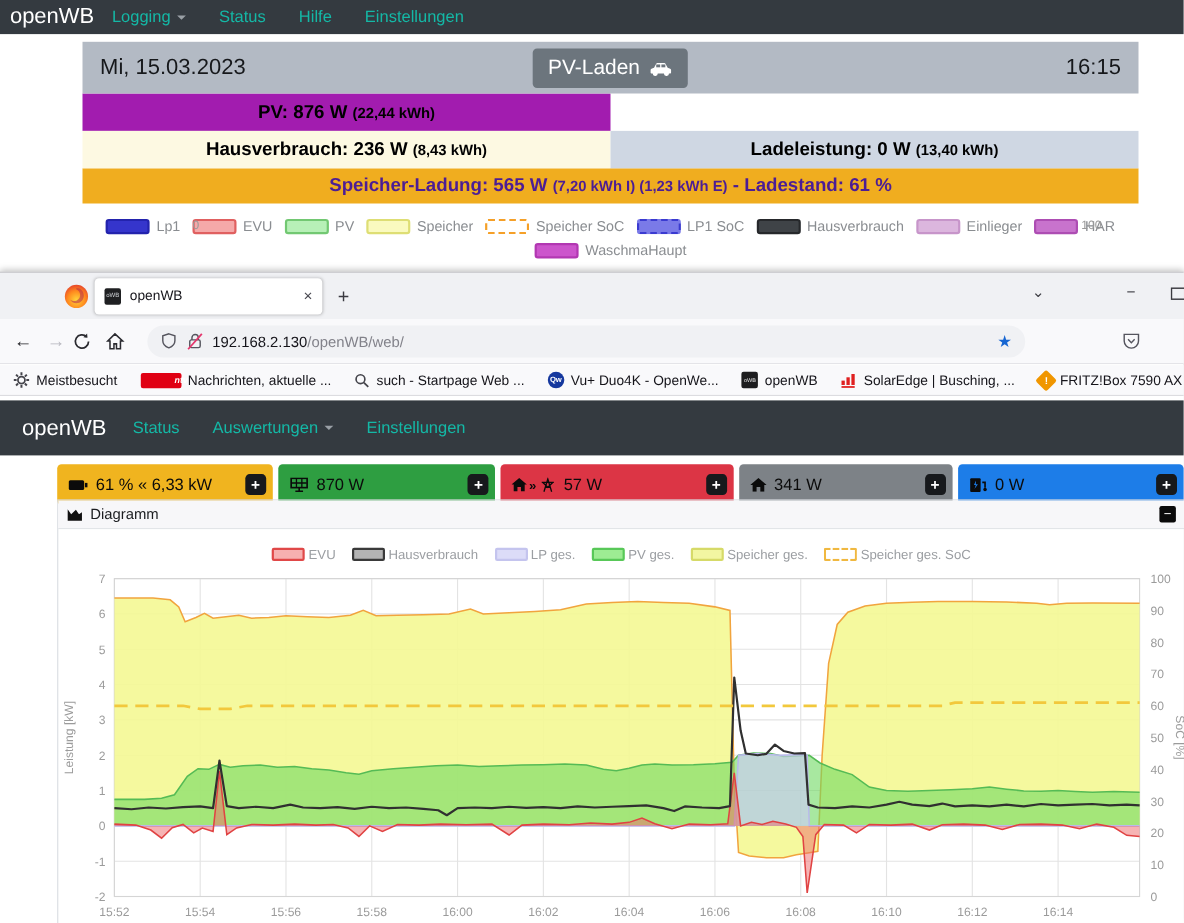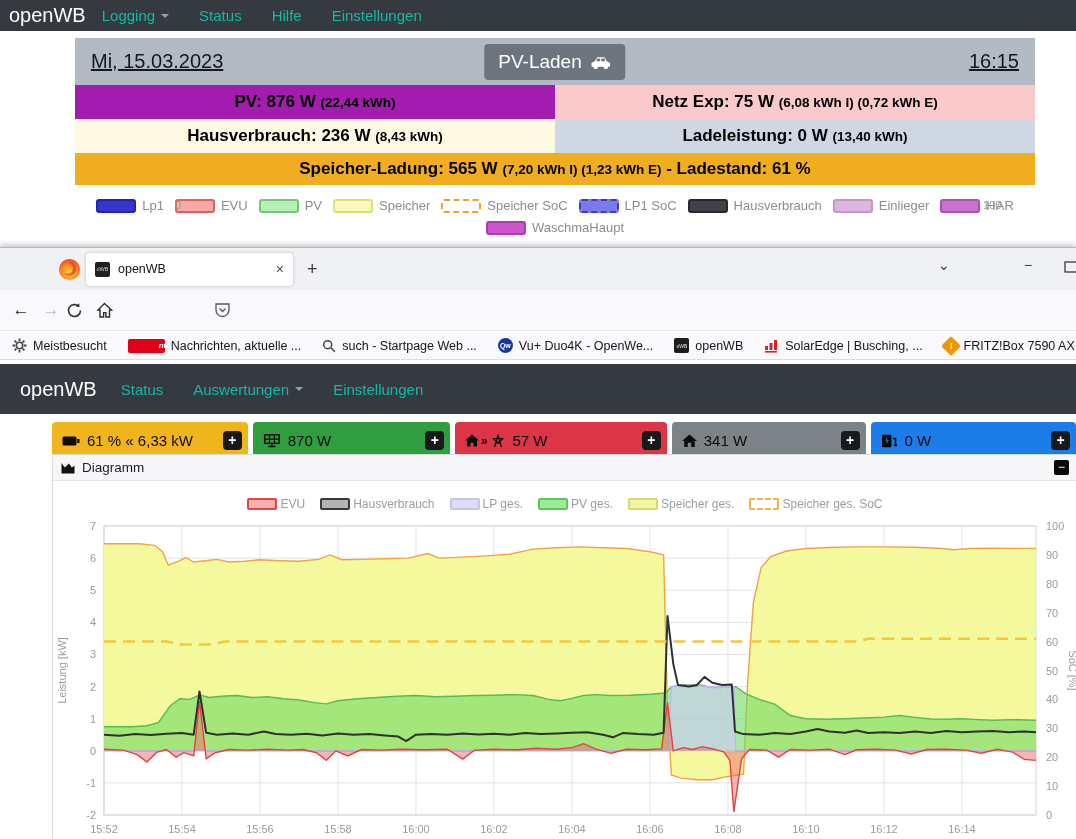--- a/index.html
+++ b/index.html
@@ -11,34 +11,34 @@
   #top-navbar { position:absolute; left:0; top:0; width:1076px; height:31px; background:#343a40;
     display:flex; align-items:center; }
   .brand { color:#fff; font-size:20px; font-weight:400; padding:0 16px 0 9px; }
   .nav-items { display:flex; gap:30px; }
   .nav-item { color:#14b8a6; font-size:15px; display:flex; align-items:center; gap:6px; }
   .caret { width:0; height:0; border-left:4px solid transparent; border-right:4px solid transparent;
     border-top:4px solid #9aa0a6; display:inline-block; }
 
   #top-content { position:absolute; left:75px; top:38px; width:960px; }
   #date-bar { height:47px; background:#b3bac4; display:flex; align-items:center; padding:0 16px;
-    font-size:20px; color:#16181b; font-weight:500; position:relative;text-decoration:underline; }
+    font-size:20px; color:#16181b; font-weight:500; position:relative; }
   #mode-button { position:absolute; left:50%; transform:translateX(-50%); background:#6c757d;
     color:#fff; border:none; border-radius:4px; font-size:19px; padding:7px 14px;
     display:flex; align-items:center; gap:9px; font-family:inherit; }
   #clock { margin-left:auto; }
   .rowgrid { display:flex; }
   .cell { width:50%; text-align:center; font-weight:700; color:#000; font-size:17px; padding:7px 0; }
   .cell .detail, #row-speicher .detail { font-size:13.5px; }
   #cell-pv { background:#a21caf; }
   #cell-netz { background:#f9c9cc; }
   #cell-haus { background:#fdf9e2; }
   #cell-lade { background:#cfd7e3; }
   #row-speicher { background:#f0ad1f; text-align:center; font-weight:700; font-size:17px;
-    color:#000000; padding:6px 0; }
+    color:#4c1d95; padding:6px 0; }
   .legend-row { display:flex; justify-content:center; align-items:center; gap:11px; margin-top:13px; }
   .legend-row.second { margin-top:7px; }
   .chip { width:40px; height:14px; border-radius:3px; }
   .chip-label { font-size:13px; color:#8a8d91; margin-left:-3px; }
   .legend-item { display:flex; align-items:center; gap:9px; }
   .axis-remnant { position:absolute; font-size:11px; color:#999; top:199px; }
 
   
   #ff-window { position:absolute; left:0; top:247px; width:1076px; height:592px; background:#fff;
     border-top:1px solid #b9b9bd; box-shadow:0 -2px 6px rgba(0,0,0,.25); }
@@ -135,24 +135,20 @@
           <rect x="6.3" y="3.6" width="3.6" height="2.6" fill="#6c757d"></rect>
             <rect x="11" y="3.6" width="3.6" height="2.6" fill="#6c757d"></rect>
         </svg>
       </button>
       <span id="clock">16:15</span>
     </div>
     <div class="rowgrid">
       <div class="cell" id="cell-pv">
         <span>PV: 876 W</span>
         <span class="detail">(22,44 kWh)</span>
-      </div>
-      <div class="cell" id="cell-netz">
-        <span>Netz Exp: 75 W</span>
-        <span class="detail">(6,08 kWh I) (0,72 kWh E)</span>
       </div>
     </div>
     <div class="rowgrid">
       <div class="cell" id="cell-haus">
         <span>Hausverbrauch: 236 W</span>
         <span class="detail">(8,43 kWh)</span>
       </div>
       <div class="cell" id="cell-lade">
         <span>Ladeleistung: 0 W</span>
         <span class="detail">(13,40 kWh)</span>
@@ -240,20 +236,32 @@
   <div id="nav-toolbar">
     <span class="tb-icon" style="margin-left:6px;color:#1b1b1f;">←</span>
     <span class="tb-icon" style="color:#b7b7be;">→</span>
     <svg class="tb-icon" width="30" height="17">
         <path d="M14.5 8.5a6 6 0 1 1-1.7-4.2" fill="none" stroke="#2b2b30" stroke-width="1.6"></path>
         <path d="M13.2 1.2 13.5 5l-3.7-.4z" fill="#2b2b30"></path>
       </svg>
     <svg class="tb-icon" width="30" height="17">
         <path d="M8.5 1.5 15.5 8h-2v7h-3.6v-4.4H7.6V15H4V8H2z" fill="none" stroke="#2b2b30" stroke-width="1.4"></path>
       </svg>
+    <div id="url-bar">
+      <svg width="15" height="17">
+          <path d="M7.5 1.5 13 3.3v4.4c0 3.6-2.5 5.4-5.5 6.5-3-1.1-5.5-2.9-5.5-6.5V3.3z" fill="none" stroke="#55555e" stroke-width="1.3"></path>
+        </svg>
+      <svg width="16" height="17">
+        <rect x="3.5" y="7" width="9.5" height="7" rx="1.5" fill="none" stroke="#55555e" stroke-width="1.3"></rect>
+        <path d="M5.5 7V5a2.9 2.9 0 0 1 5.8 0v2" fill="none" stroke="#55555e" stroke-width="1.3"></path>
+        <path d="M2 15.5 14.5 1.5" stroke="#e4366c" stroke-width="1.6"></path>
+      </svg>
+      <span id="url-text"><span>192.168.2.130</span><span class="path">/openWB/web/</span></span>
+      <span id="star-icon">★</span>
+    </div>
     <svg style="margin-left:88px;" width="17" height="17">
       <path d="M2 2h13v6a6.5 6.5 0 0 1-13 0z" fill="none" stroke="#55555e" stroke-width="1.3"></path>
       <path d="M5.5 6.5 8.5 9.5 11.5 6.5" fill="none" stroke="#55555e" stroke-width="1.3"></path>
     </svg>
   </div>
   <div id="bookmarks-bar">
     <span id="bm-items" style="display:flex;gap:21px;">
         <span class="bm-item">
           <svg width="15" height="15">
             <circle cx="7.5" cy="7.5" r="3.2" fill="none" stroke="#45454c" stroke-width="1.6"></circle>

